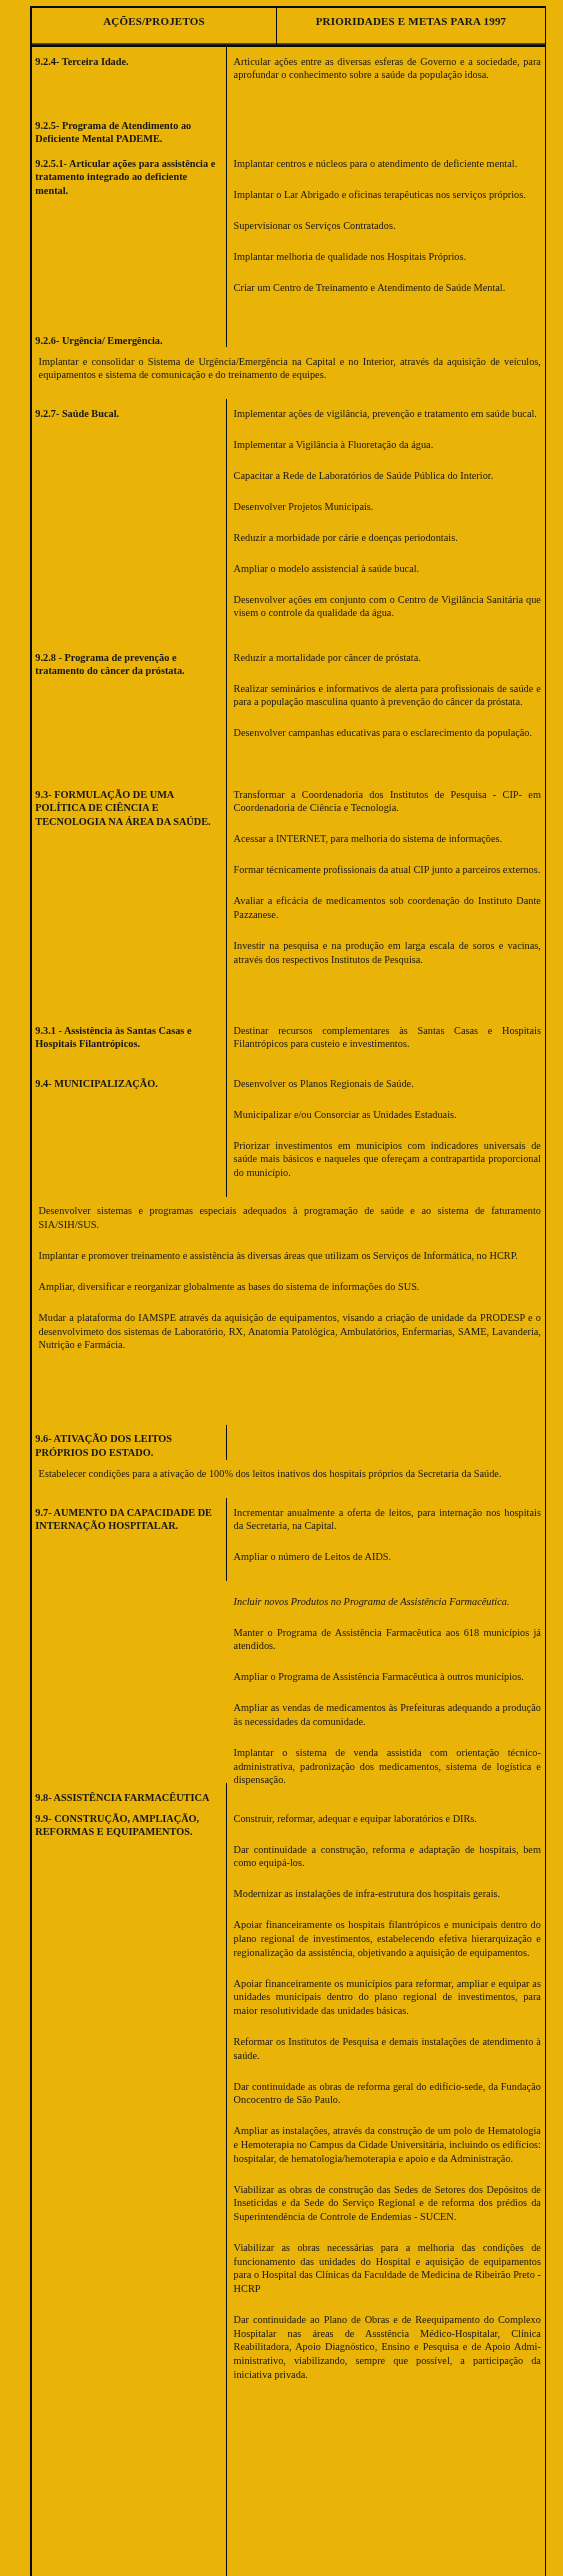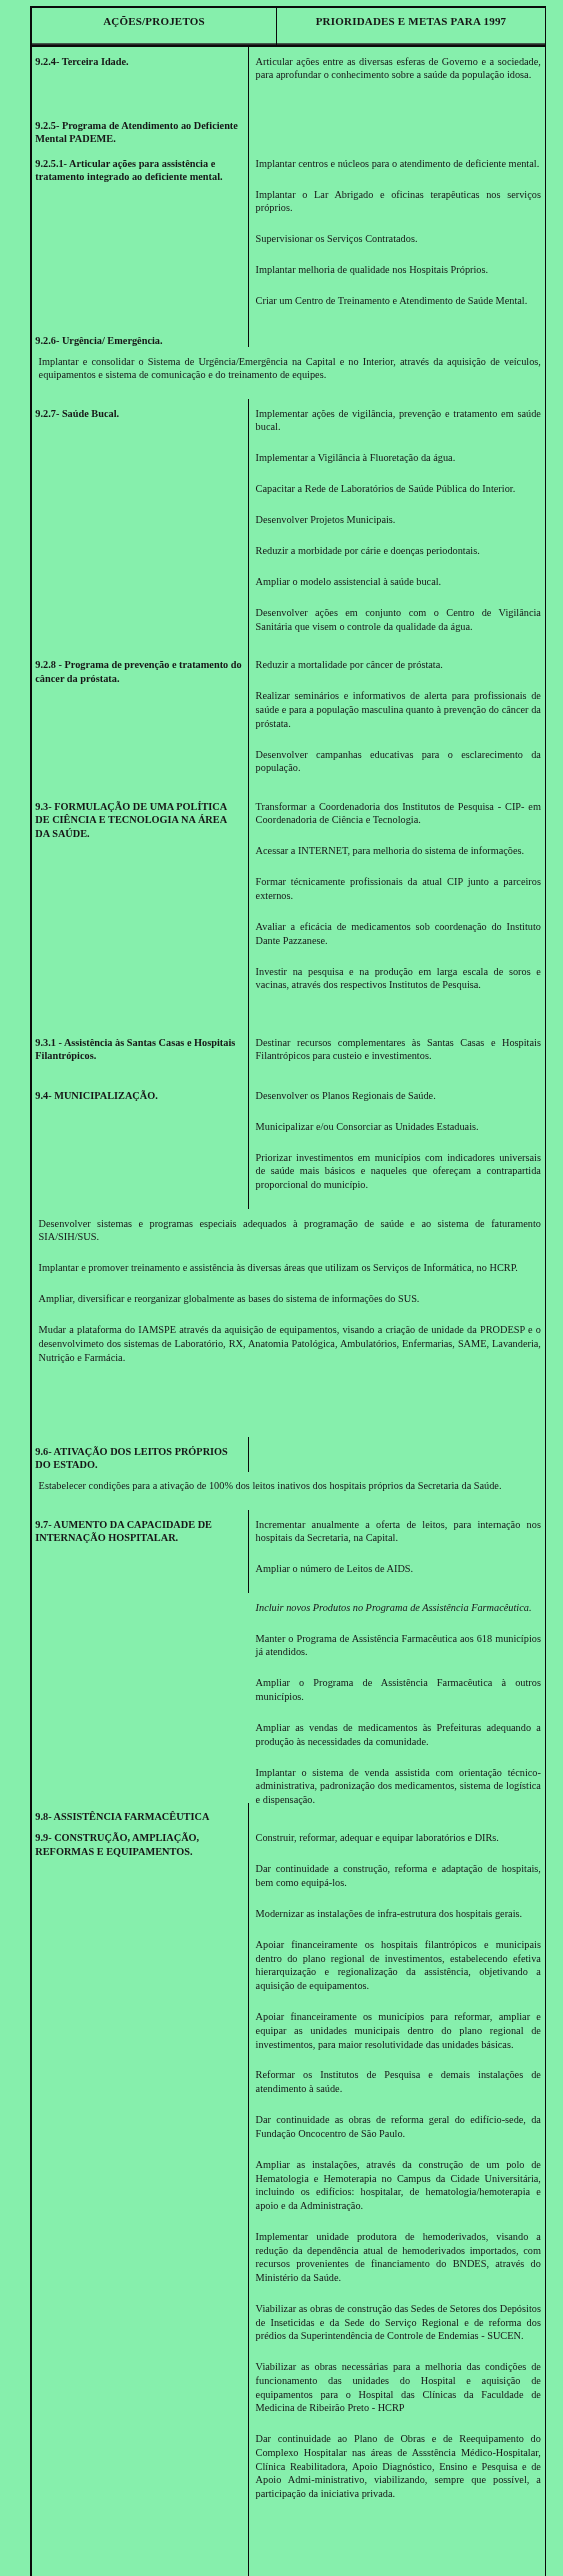--- a/index.html
+++ b/index.html
@@ -4,21 +4,21 @@
 <style>
   html, body {
     margin: 0;
     padding: 0;
     background: #ffffff;
   }
   .page {
     position: relative;
     width: 563px;
     min-height: 2576px;
-    background: #86efac;
+    background: #eab308;
     font-family: "Liberation Serif", serif;
     color: #161616;
     overflow: hidden;
   }
   .doc-table {
     position: absolute;
     left: 30px;
     top: 5.8px;
     width: 513px;
     border-left: 2.5px solid #0a0a0a;
@@ -46,21 +46,21 @@
   }
   .th-right { flex: 1; }
 
   .row { display: flex; }
   .cell {
     box-sizing: border-box;
     font-size: 10.3px;
     line-height: 1.33;
   }
   .cell-left {
-    width: 217px;
+    width: 195px;
     border-right: 1.7px solid #0a0a0a;
     padding: 7.4px 5.8px 0 3.3px;
     font-weight: bold;
   }
   .cell-right {
     flex: 1;
     padding: 7.4px 4.1px 0 6.6px;
   }
   .cell-right p {
     margin: 0 0 17.3px 0;
@@ -199,21 +199,20 @@
           <div class="cell cell-left">9.9- CONSTRUÇÃO, AMPLIAÇÃO, REFORMAS E EQUIPAMENTOS.</div>
           <div class="cell cell-right">
             <p>Construir, reformar, adequar e equipar  laboratórios e DIRs.</p>
             <p>Dar continuidade a construção, reforma e adaptação de hospitais, bem como equipá-los.</p>
             <p>Modernizar as instalações de infra-estrutura dos hospitais gerais.</p>
             <p>Apoiar financeiramente os hospitais filantrópicos e municipais dentro do plano regional de investimentos, estabelecendo efetiva hierarquização e regionalização da assistência, objetivando a aquisição de equipamentos.</p>
             <p>Apoiar financeiramente os municípios para reformar, ampliar e equipar as unidades municipais dentro do plano regional de investimentos, para maior resolutividade das unidades básicas.</p>
             <p>Reformar os Institutos de Pesquisa e demais instalações de atendimento à saúde.</p>
             <p>Dar continuidade as obras de reforma geral do edifício-sede, da Fundação Oncocentro de São Paulo.</p>
             <p>Ampliar as instalações, através da construção de um polo de Hematologia e Hemoterapia no Campus da Cidade Universitária, incluindo os edifícios: hospitalar, de hematologia/hemoterapia e apoio e da Administração.</p>
-            <p>Implementar unidade produtora de hemoderivados, visando a redução da dependência atual de hemoderivados importados, com recursos provenientes de financiamento do BNDES, através do Ministério da Saúde.</p>
             <p>Viabilizar as obras de construção das Sedes de Setores dos Depósitos de Inseticidas e da Sede do Serviço Regional e de reforma dos prédios da Superintendência de Controle de Endemias - SUCEN.</p>
             <p>Viabilizar as obras necessárias para a melhoria das condições de funcionamento das unidades do Hospital e aquisição de equipamentos para o Hospital das Clínicas da Faculdade de Medicina de Ribeirão Preto - HCRP</p>
             <p>Dar continuidade ao Plano de Obras e de Reequipamento do Complexo Hospitalar nas áreas de Assstência Médico-Hospitalar, Clínica Reabilitadora, Apoio Diagnóstico, Ensino e Pesquisa e de Apoio Admi-ministrativo, viabilizando, sempre que possível, a participação da iniciativa privada.</p>
           </div>
         </div>
       </div>
   </div>
 </div>
 
 

